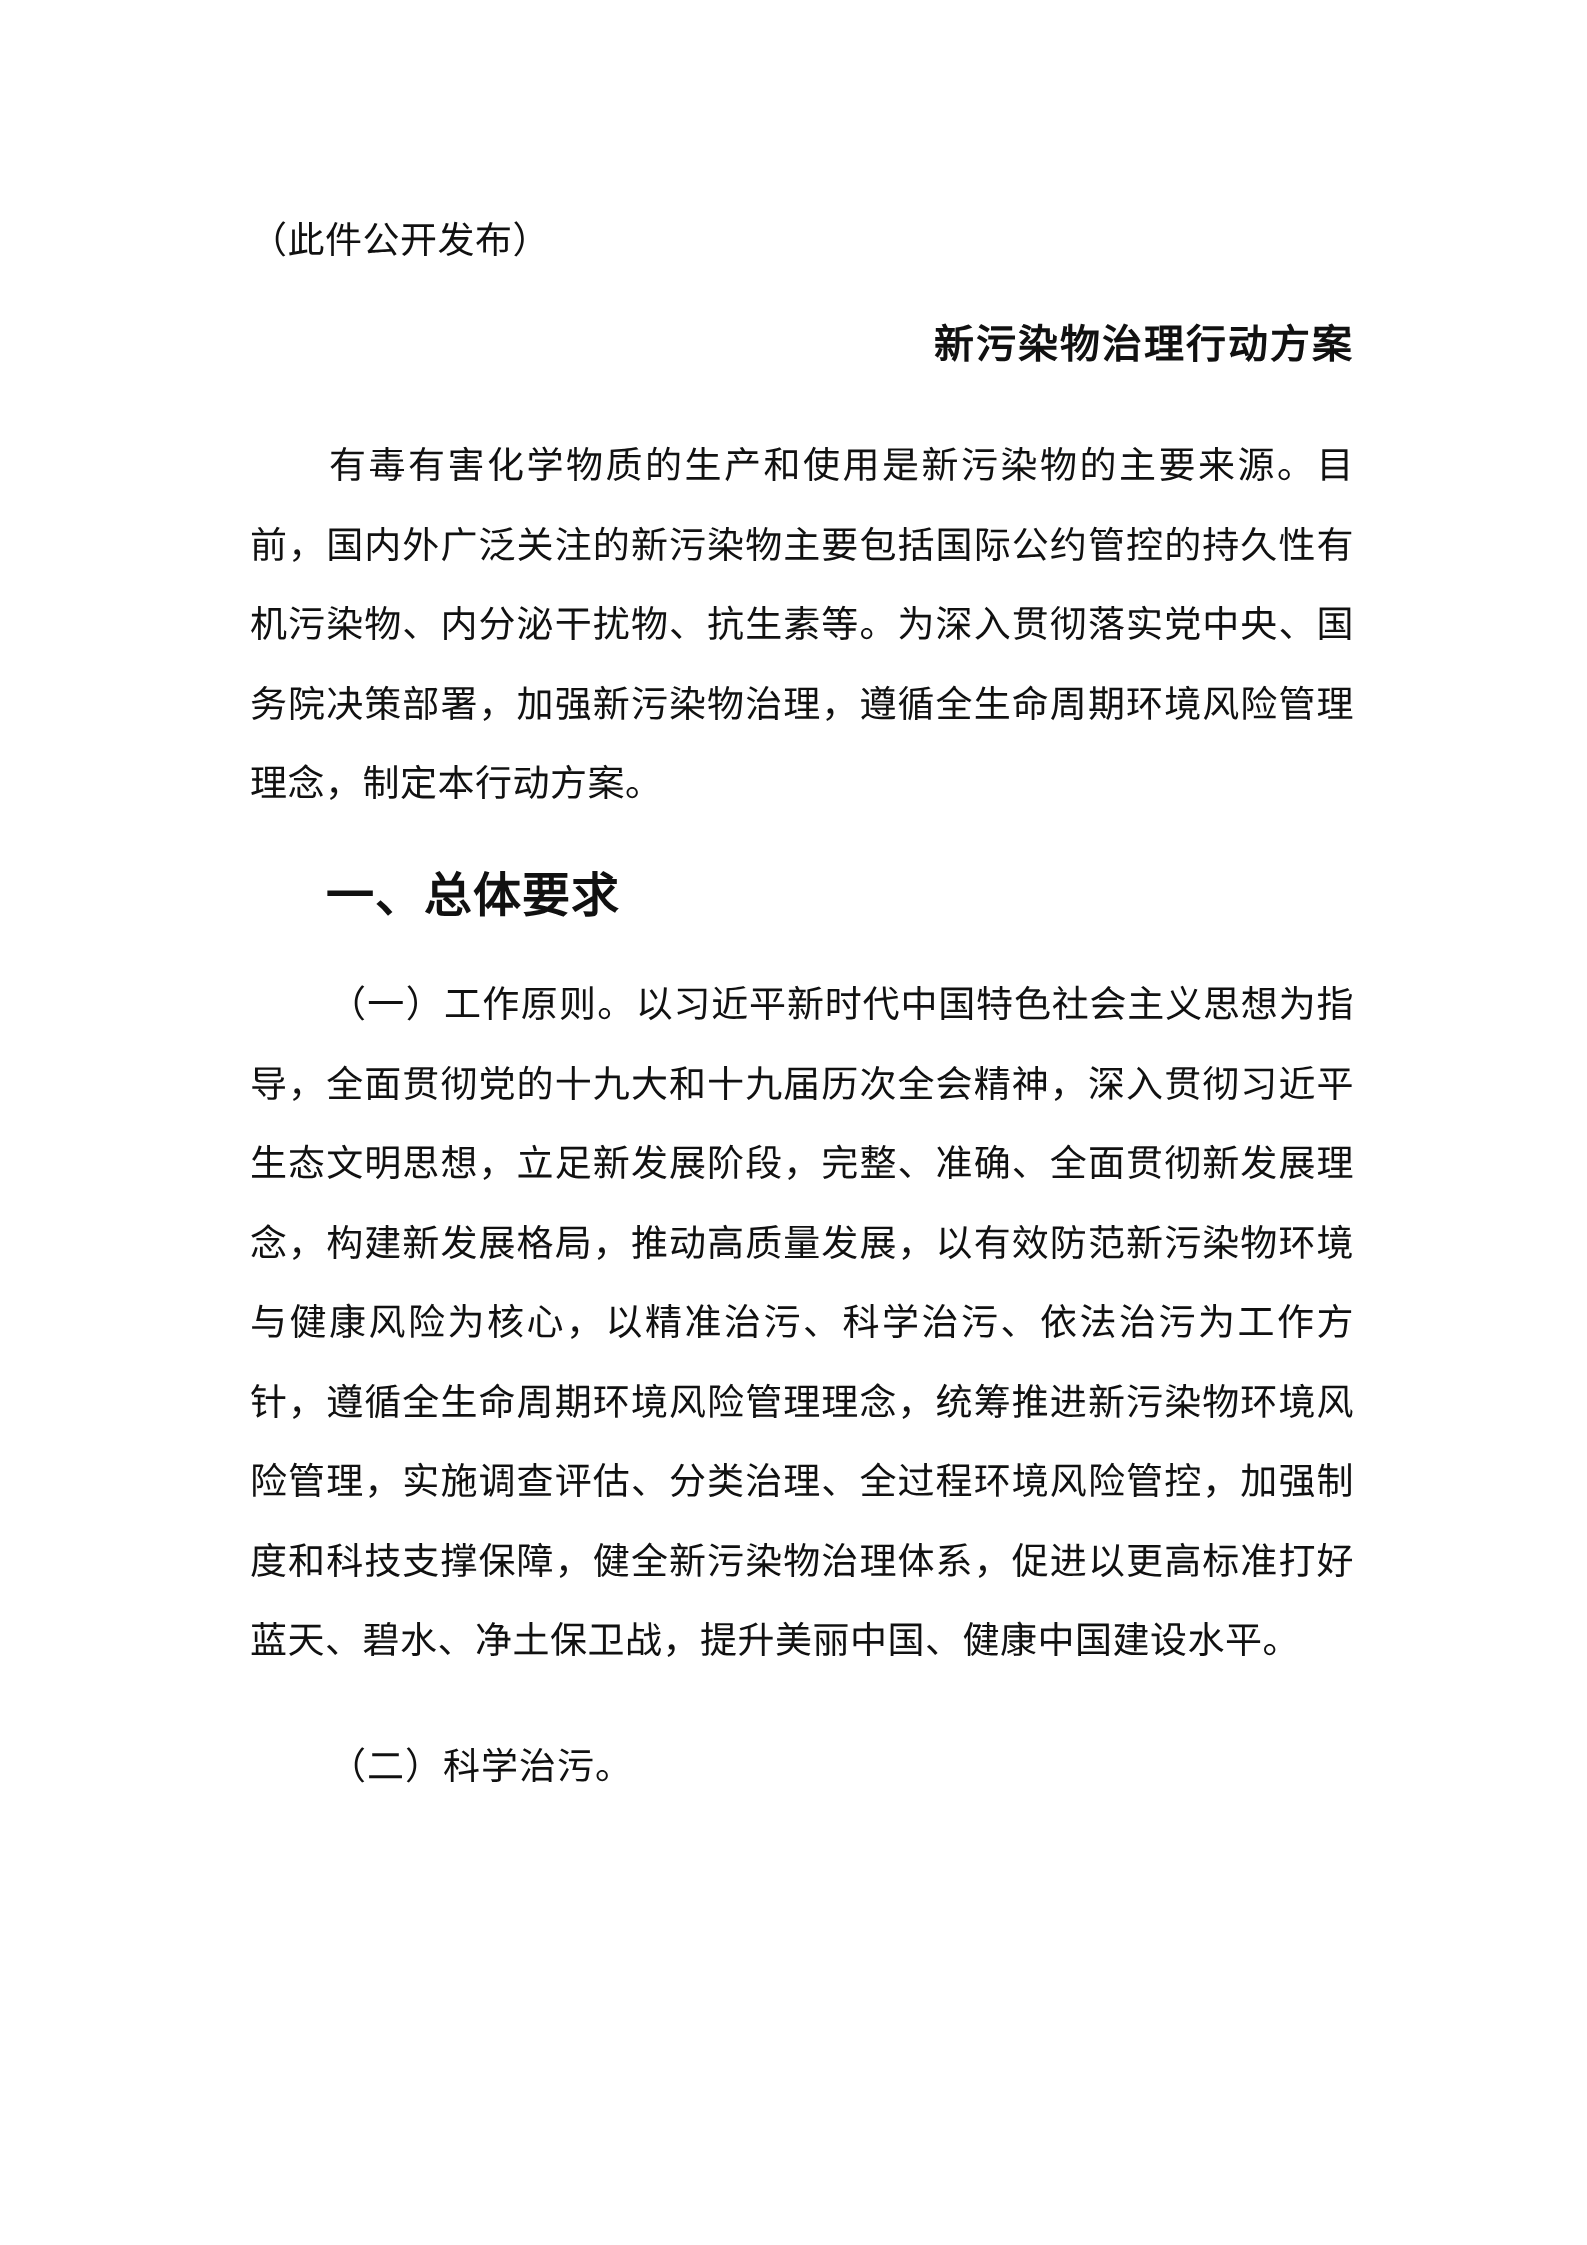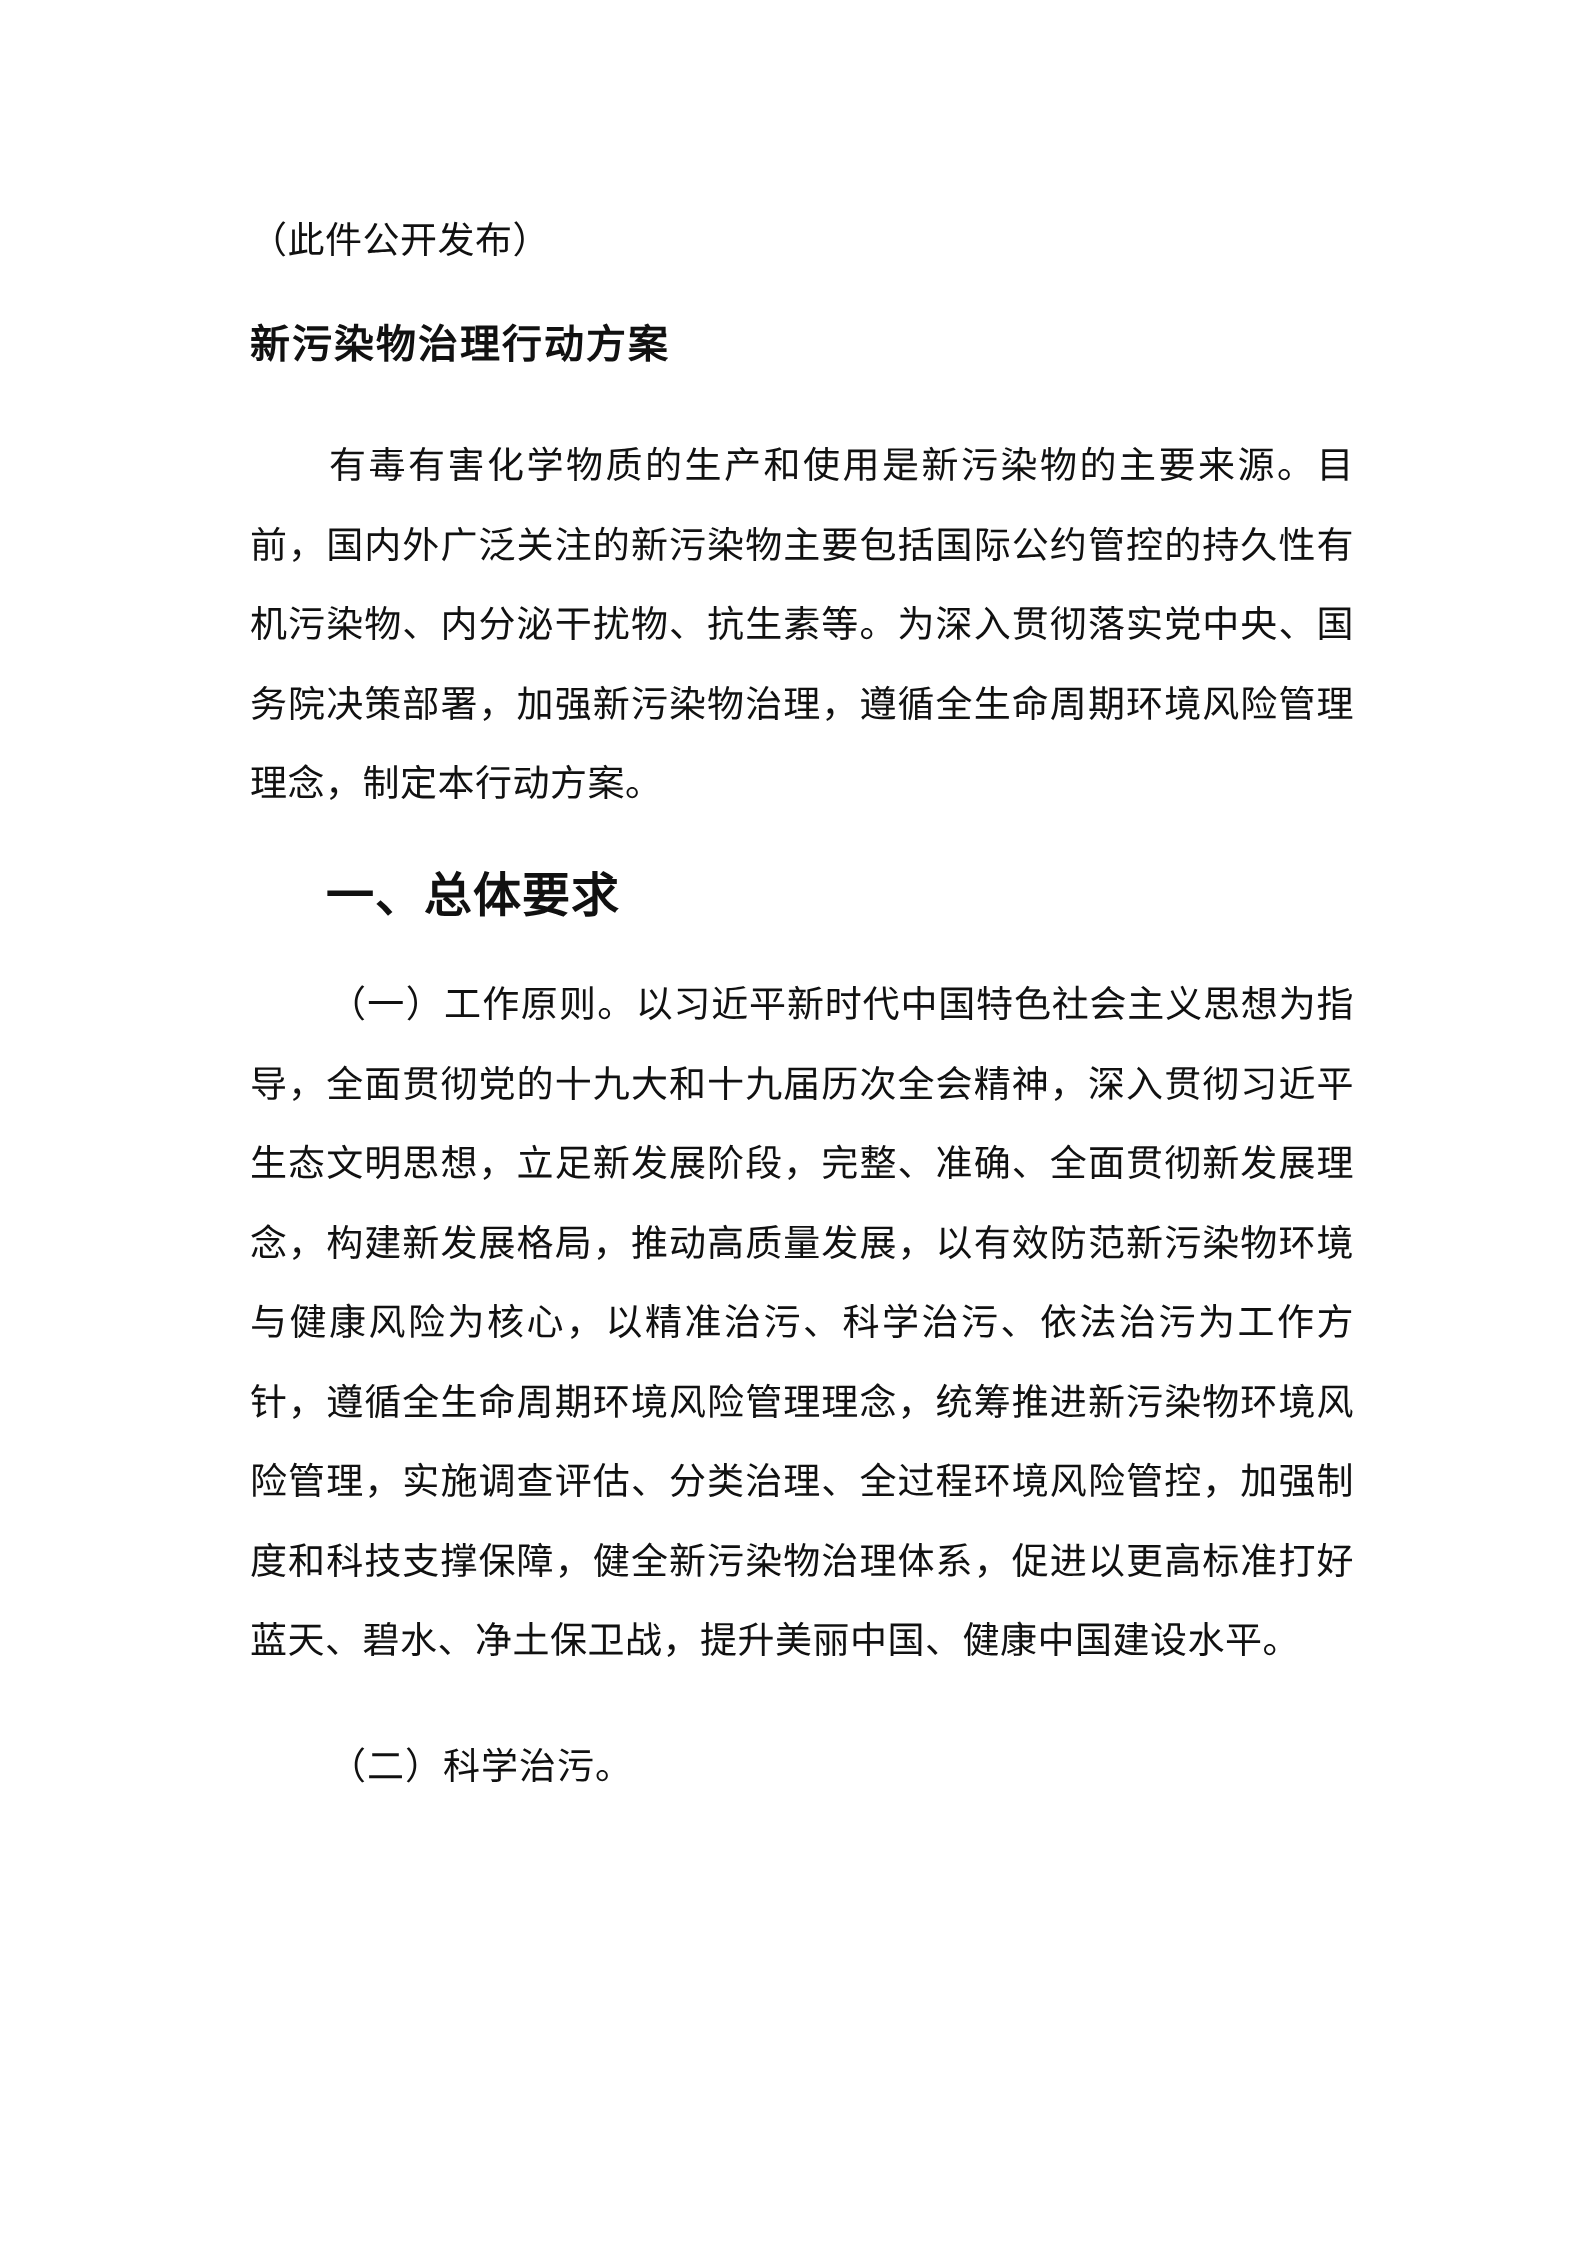--- a/index.html
+++ b/index.html
@@ -49,21 +49,21 @@
     font-weight: 400;
     margin-bottom: 48px;
     white-space: nowrap;
   }
 
   
   .doc-title {
     font-size: 40px;
     line-height: 56px;
     font-weight: 700;
-    text-align: left;
+    text-align: right;
     letter-spacing: 2px;
     margin-bottom: 54px;
   }
 
   
   .body-para {
     font-size: 37px;
     line-height: 79.5px;
     font-weight: 400;
     text-indent: 79px;

